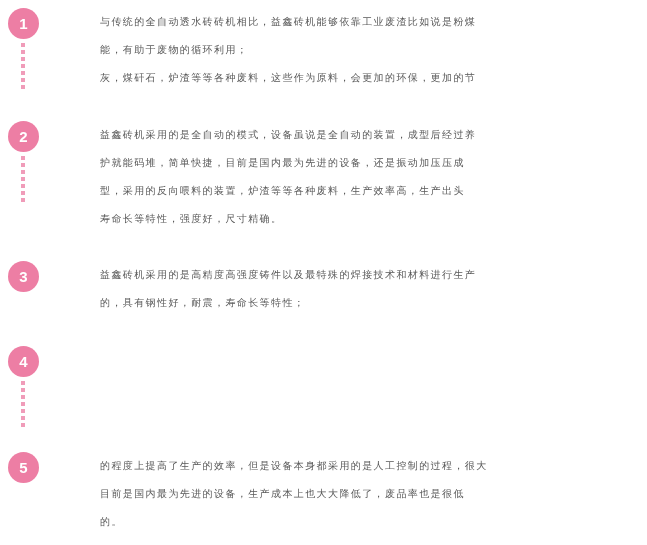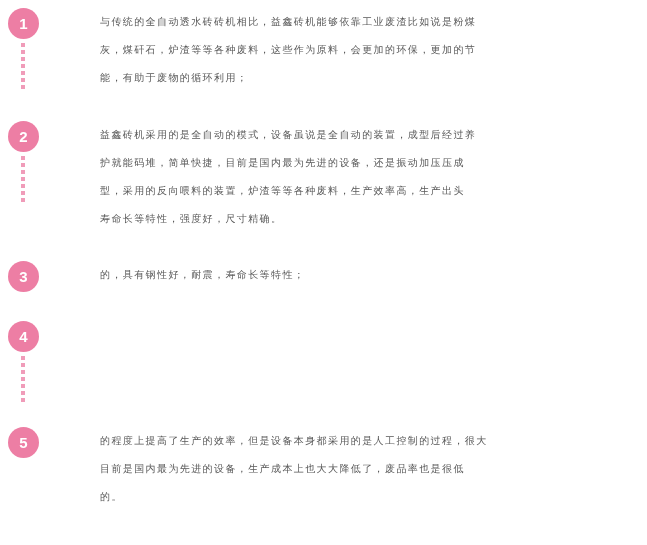--- a/index.html
+++ b/index.html
@@ -52,22 +52,22 @@
 
 <div class="page">
 
   <section class="item item-1">
     <div class="rail">
       <div class="badge">1</div>
       <div class="connector"></div>
     </div>
     <div class="text">
       <div class="line">与传统的全自动透水砖砖机相比，益鑫砖机能够依靠工业废渣比如说是粉煤</div>
+      <div class="line">能，有助于废物的循环利用；</div>
       <div class="line">灰，煤矸石，炉渣等等各种废料，这些作为原料，会更加的环保，更加的节</div>
-      <div class="line">能，有助于废物的循环利用；</div>
     </div>
   </section>
 
   <section class="item item-2">
     <div class="rail">
       <div class="badge">2</div>
       <div class="connector"></div>
     </div>
     <div class="text">
       <div class="line">益鑫砖机采用的是全自动的模式，设备虽说是全自动的装置，成型后经过养</div>
@@ -75,20 +75,21 @@
       <div class="line">型，采用的反向喂料的装置，炉渣等等各种废料，生产效率高，生产出头</div>
       <div class="line">寿命长等特性，强度好，尺寸精确。</div>
     </div>
   </section>
 
   <section class="item item-3">
     <div class="rail">
       <div class="badge">3</div>
     </div>
     <div class="text">
+      <div class="line">益鑫砖机采用的是高精度高强度铸件以及最特殊的焊接技术和材料进行生产</div>
       <div class="line">的，具有钢性好，耐震，寿命长等特性；</div>
     </div>
   </section>
 
   <section class="item item-4">
     <div class="rail">
       <div class="badge">4</div>
       <div class="connector"></div>
     </div>
   </section>

